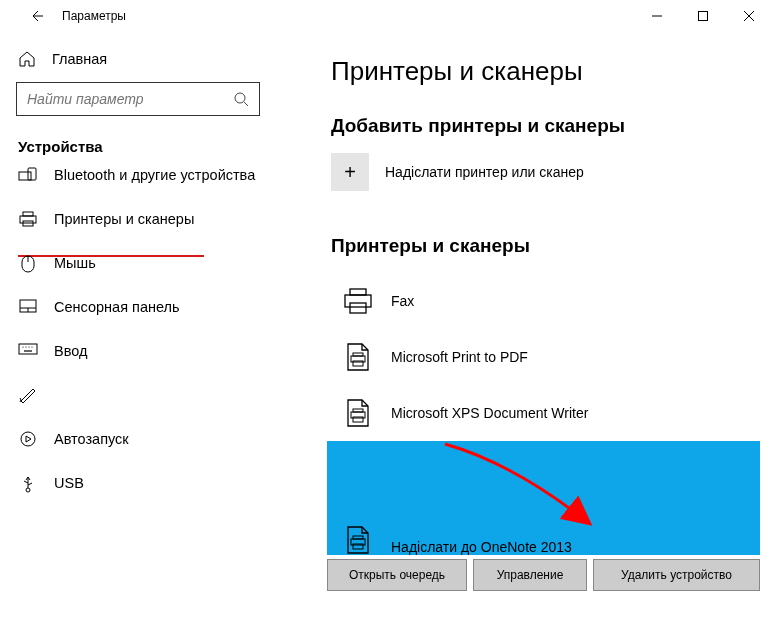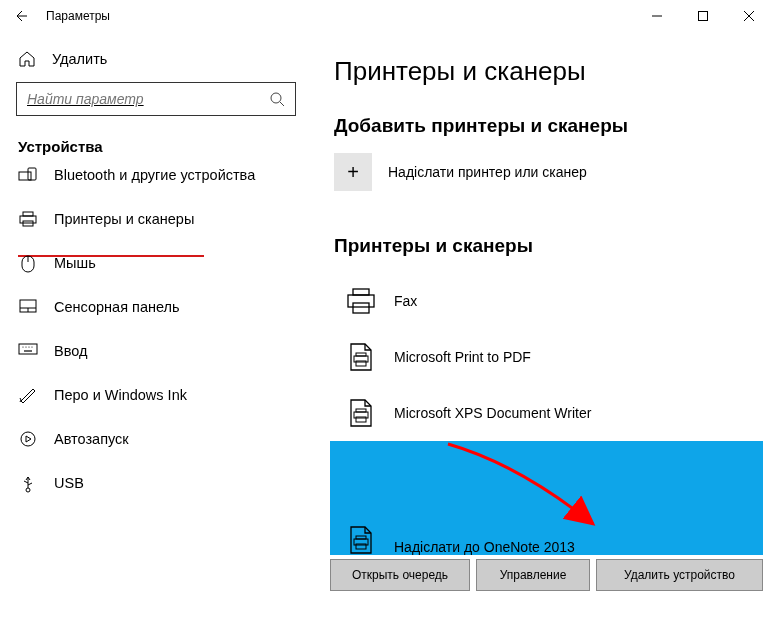--- a/index.html
+++ b/index.html
@@ -10,31 +10,31 @@
     background: #fff;
     width: 772px;
     height: 618px;
     overflow: hidden;
     position: relative;
   }
   .titlebar {
     display: flex;
     align-items: center;
     height: 32px;
-    padding-left: 8px;
+    padding-left: 24px;
   }
   .titlebar-left { display: flex; align-items: center; gap: 14px; }
   .back-btn { width: 24px; height: 24px; display: flex; align-items: center; justify-content: center; }
   .win-title { font-size: 12px; color: #000; }
   .win-controls { margin-left: auto; display: flex; }
   .win-ctl { width: 46px; height: 32px; display: flex; align-items: center; justify-content: center; }
   .layout { display: flex; height: calc(618px - 32px); }
   .sidebar { width: 308px; padding: 10px 16px 0 16px; }
   .home-row { display: flex; align-items: center; gap: 16px; padding: 8px 2px 14px 2px; font-size: 14.5px; }
-  .search-wrap { border: 1px solid #333; height: 34px; display: flex; align-items: center; padding: 0 10px; margin-bottom: 22px; width: 280px; text-decoration: underline; }
+  .search-wrap { border: 1px solid #333; height: 34px; display: flex; align-items: center; padding: 0 10px; margin-bottom: 22px; width: 244px; }
   .search-input { border: none; outline: none; flex: 1; font-size: 14px; font-style: italic; color: #666; background: transparent; }
   .cat-title { font-weight: 600; font-size: 15px; margin-bottom: 12px; padding-left: 2px; }
   .nav-item { display: flex; gap: 16px; height: 44px; padding-left: 2px; font-size: 14.5px; position: relative; cursor: default; }
   .nav-item .icon { width: 20px; display: flex; justify-content: center; }
   .nav-item.underlined::after {
     content: ""; position: absolute; left: 2px; bottom: -2px; width: 186px; height: 2px; background: #d41919;
   }
   .main { flex: 1; padding: 24px 12px 0 26px; position: relative; }
   .page-title { font-size: 26px; font-weight: 400; margin-bottom: 28px; }
   .section-title { font-size: 19px; font-weight: 700; margin-bottom: 16px; }
@@ -88,21 +88,21 @@
 
 <div class="layout">
 
   <div class="sidebar">
     <div class="home-row">
       <span class="icon">
         <svg width="18" height="18" viewBox="0 0 18 18">
             <path d="M2 8 L9 2 L16 8 V16 H11 V11 H7 V16 H2 Z" stroke="#000" stroke-width="1" fill="none"></path>
           </svg>
       </span>
-      <span>Удалить</span>
+      <span>Главная</span>
     </div>
     <div class="search-wrap">
       <input class="search-input" placeholder="Найти параметр" style="">
       <span>
         <svg width="16" height="16" viewBox="0 0 16 16">
             <circle cx="7" cy="7" r="5" stroke="#444" fill="none" stroke-width="1"></circle>
             <path d="M11 11 L15 15" stroke="#444" stroke-width="1"></path>
           </svg>
       </span>
     </div>
@@ -164,21 +164,20 @@
       <span>Ввод</span>
     </div>
 
     <div class="nav-item">
       <span class="icon">
         <svg width="18" height="16" viewBox="0 0 18 16">
             <path d="M2 14 L14 2 L16 4 L4 16 Z" stroke="#000" fill="none"></path>
             <path d="M1 11 Q3 13 1 15" stroke="#000" fill="none"></path>
           </svg>
       </span>
-      <span>Перо и Windows Ink</span>
     </div>
 
     <div class="nav-item">
       <span class="icon">
         <svg width="16" height="16" viewBox="0 0 16 16">
             <circle cx="8" cy="8" r="7" stroke="#000" fill="none"></circle>
             <path d="M6 5 L11 8 L6 11 Z" stroke="#000" fill="none"></path>
           </svg>
       </span>
       <span>Автозапуск</span>

